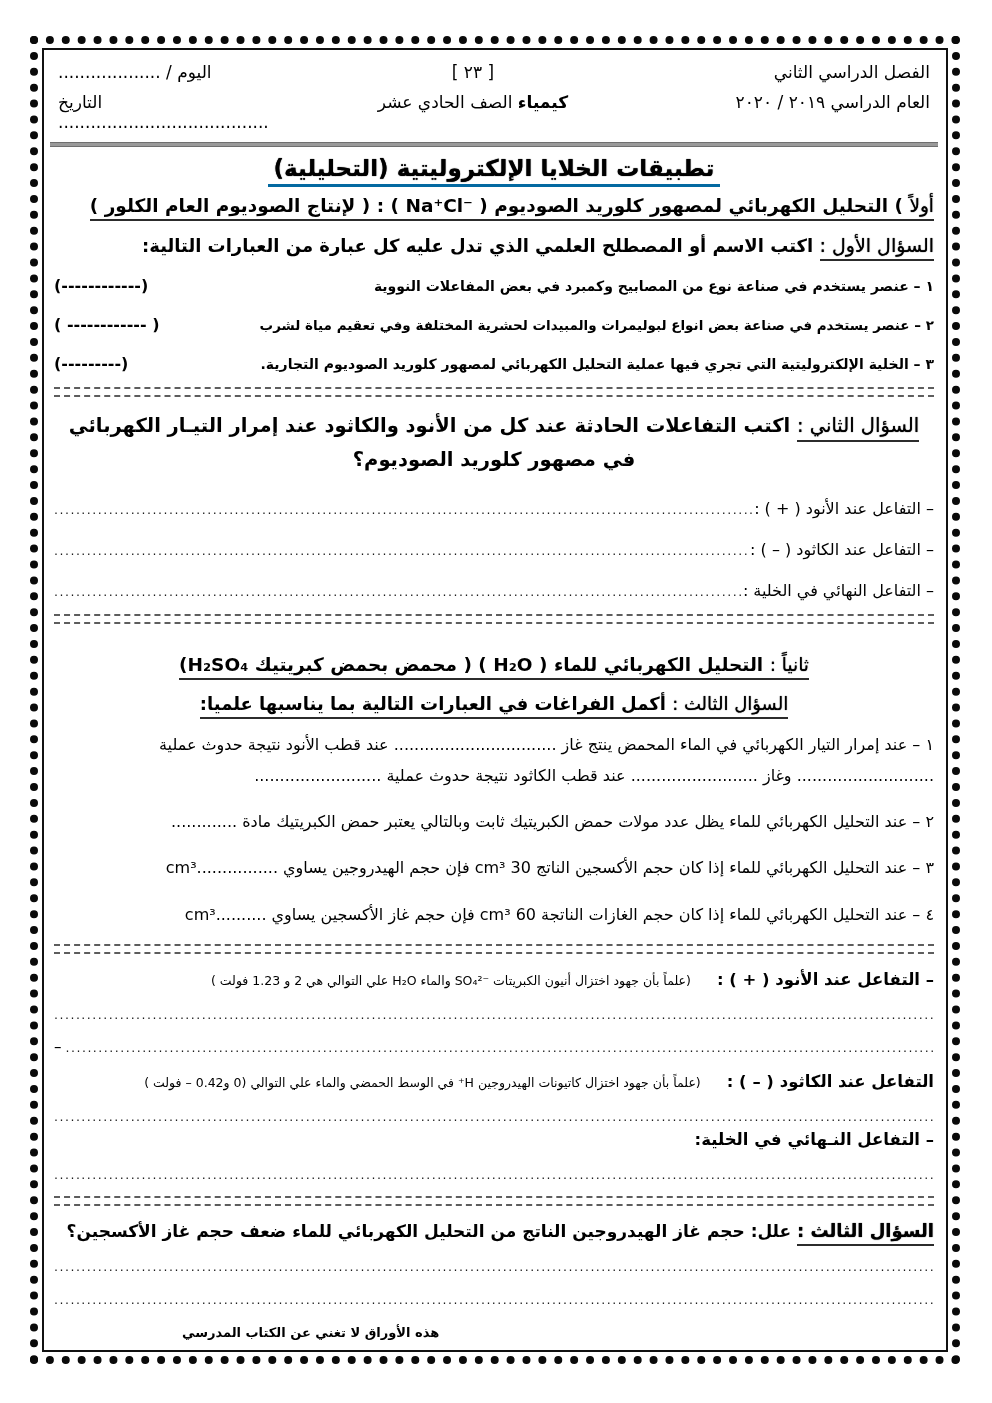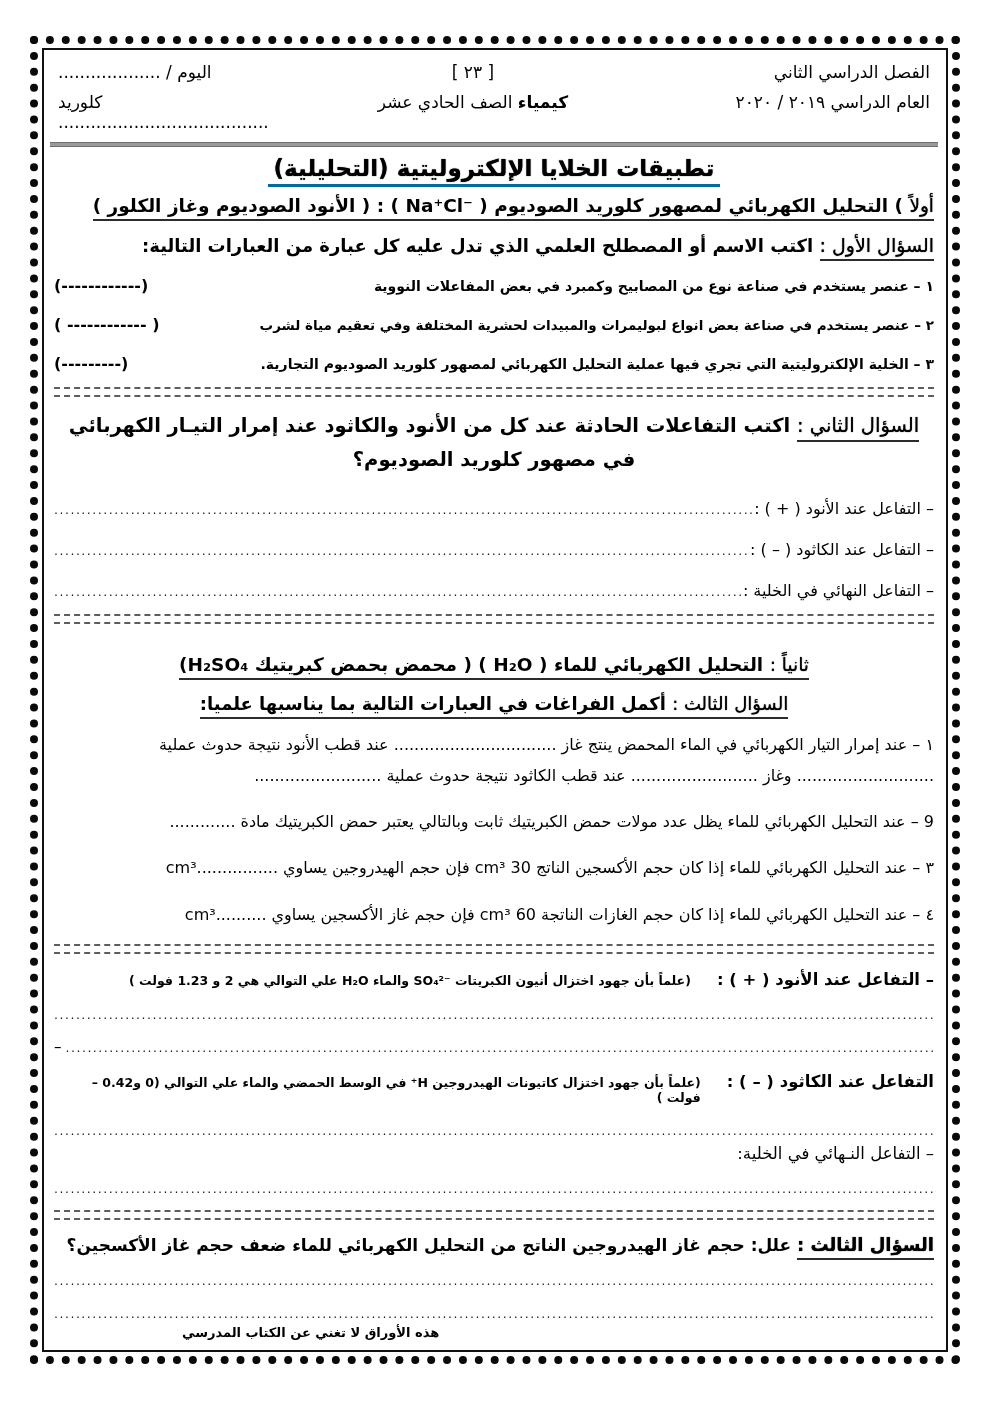--- a/index.html
+++ b/index.html
@@ -40,50 +40,50 @@
   .dotline{overflow:hidden;white-space:nowrap;font-size:12.5px;letter-spacing:1.5px;color:#1c1c1c;margin-top:18px;direction:ltr;text-align:left;}
   
   .center{text-align:center;}
   .h2line{font-size:18.5px;font-weight:bold;margin-top:30px;}
   .q3line{font-size:18px;font-weight:bold;margin-top:18px;}
   .fitem{font-size:16px;margin-top:16px;line-height:1.9;text-align:right;}
   
   .q4head{font-size:17.5px;font-weight:bold;margin-top:12px;}
   .q4row{display:flex;align-items:baseline;gap:26px;margin-top:16px;}
   .q4row .lbl{font-size:16.5px;font-weight:bold;white-space:nowrap;}
-  .q4row .note{font-size:12.5px;font-weight:bold;}
+  .q4row .note{font-size:12.5px;font-weight:normal;}
   .dashrow{display:flex;align-items:baseline;margin-top:16px;}
   .dashrow .dash{flex:none;font-size:15px;order:2;margin-right:4px;}
   .dashrow .dots{order:1;}
-  .finlbl{font-size:16.5px;font-weight:normal;margin-top:6px;text-align:right;}
+  .finlbl{font-size:16.5px;font-weight:bold;margin-top:6px;text-align:right;}
   .q5row{margin-top:14px;font-size:17px;}
   .q5row .deco{font-size:18px;font-weight:bold;}
   .q5row .txt{font-weight:bold;}
   .footer{margin-top:auto;text-align:left;direction:rtl;font-size:13px;font-weight:bold;padding:0 0 6px 128px;text-align:left;}
   .footer span{display:inline-block;}
 </style>
 </head>
 <body>
 
 <div class="sheet">
   <div class="inner">
 
     <div class="hdr">
       <div>الفصل الدراسي الثاني</div>
       <div class="c">[ ٢٣ ]</div>
       <div class="l">اليوم / ...................</div>
       <div>العام الدراسي ٢٠١٩ / ٢٠٢٠</div>
       <div class="c subject"><b>كيمياء</b><span> الصف الحادي عشر</span></div>
-      <div class="l">كلوريد .......................................</div>
+      <div class="l">التاريخ .......................................</div>
     </div>
     <div class="grayline"></div>
 
     <div class="title"><span>تطبيقات الخلايا الإلكتروليتية (التحليلية)</span></div>
 
-    <div class="h1line"><span class="u"><span class="deco">أولاً</span><span> ) التحليل الكهربائي لمصهور كلوريد الصوديوم ( Na⁺Cl⁻‎ ) : ( الأنود الصوديوم وغاز الكلور )</span></span></div>
+    <div class="h1line"><span class="u"><span class="deco">أولاً</span><span> ) التحليل الكهربائي لمصهور كلوريد الصوديوم ( Na⁺Cl⁻‎ ) : ( لإنتاج الصوديوم العام الكلور )</span></span></div>
 
     <div class="qline"><span class="deco u">السؤال الأول :</span><span> اكتب الاسم أو المصطلح العلمي الذي تدل عليه كل عبارة من العبارات التالية:</span></div>
 
     <div class="itemrow">
       <span class="t">١ – عنصر يستخدم في صناعة نوع من المصابيح وكمبرد في بعض المفاعلات النووية</span>
       <span class="blank">(------------)</span>
     </div>
     <div class="itemrow small">
       <span class="t">٢ – عنصر يستخدم في صناعة بعض انواع لبوليمرات والمبيدات لحشرية المختلفة وفي تعقيم مياة لشرب</span>
       <span class="blank">( ------------ )</span>
@@ -110,21 +110,21 @@
       <span class="dots">................................................................................................................................................................................................................................................</span>
     </div>
 
     <div class="sep"></div>
 
     <div class="h2line center"><span class="u"><span class="deco">ثانياً :</span><span> التحليل الكهربائي للماء ( H₂O ) ( محمض بحمض كبريتيك H₂SO₄‎)</span></span></div>
 
     <div class="q3line center"><span class="u"><span class="deco">السؤال الثالث :</span><span> أكمل الفراغات في العبارات التالية بما يناسبها علميا:</span></span></div>
 
     <div class="fitem">١ – عند إمرار التيار الكهربائي في الماء المحمض ينتج غاز ................................ عند قطب الأنود نتيجة حدوث عملية ........................... وغاز ......................... عند قطب الكاثود نتيجة حدوث عملية .........................</div>
-    <div class="fitem">9 –  عند التحليل الكهربائي للماء يظل عدد مولات حمض الكبريتيك ثابت وبالتالي يعتبر حمض الكبريتيك مادة .............</div>
+    <div class="fitem">٢ –  عند التحليل الكهربائي للماء يظل عدد مولات حمض الكبريتيك ثابت وبالتالي يعتبر حمض الكبريتيك مادة .............</div>
     <div class="fitem">٣ – عند التحليل الكهربائي للماء إذا كان حجم الأكسجين الناتج 30 cm³‎ فإن حجم الهيدروجين يساوي ................cm³‎</div>
     <div class="fitem">٤ – عند التحليل الكهربائي للماء إذا كان حجم الغازات الناتجة 60 cm³‎ فإن حجم غاز الأكسجين  يساوي ..........cm³‎</div>
 
     <div class="sep"></div>
 
 
     <div class="q4row">
       <span class="lbl">– التفاعل عند الأنود ( + )  :</span>
       <span class="note">(علماً بأن جهود اختزال أنيون الكبريتات SO₄²⁻‎ والماء H₂O  علي التوالي هي  2  و  1.23 فولت )</span>
     </div>

